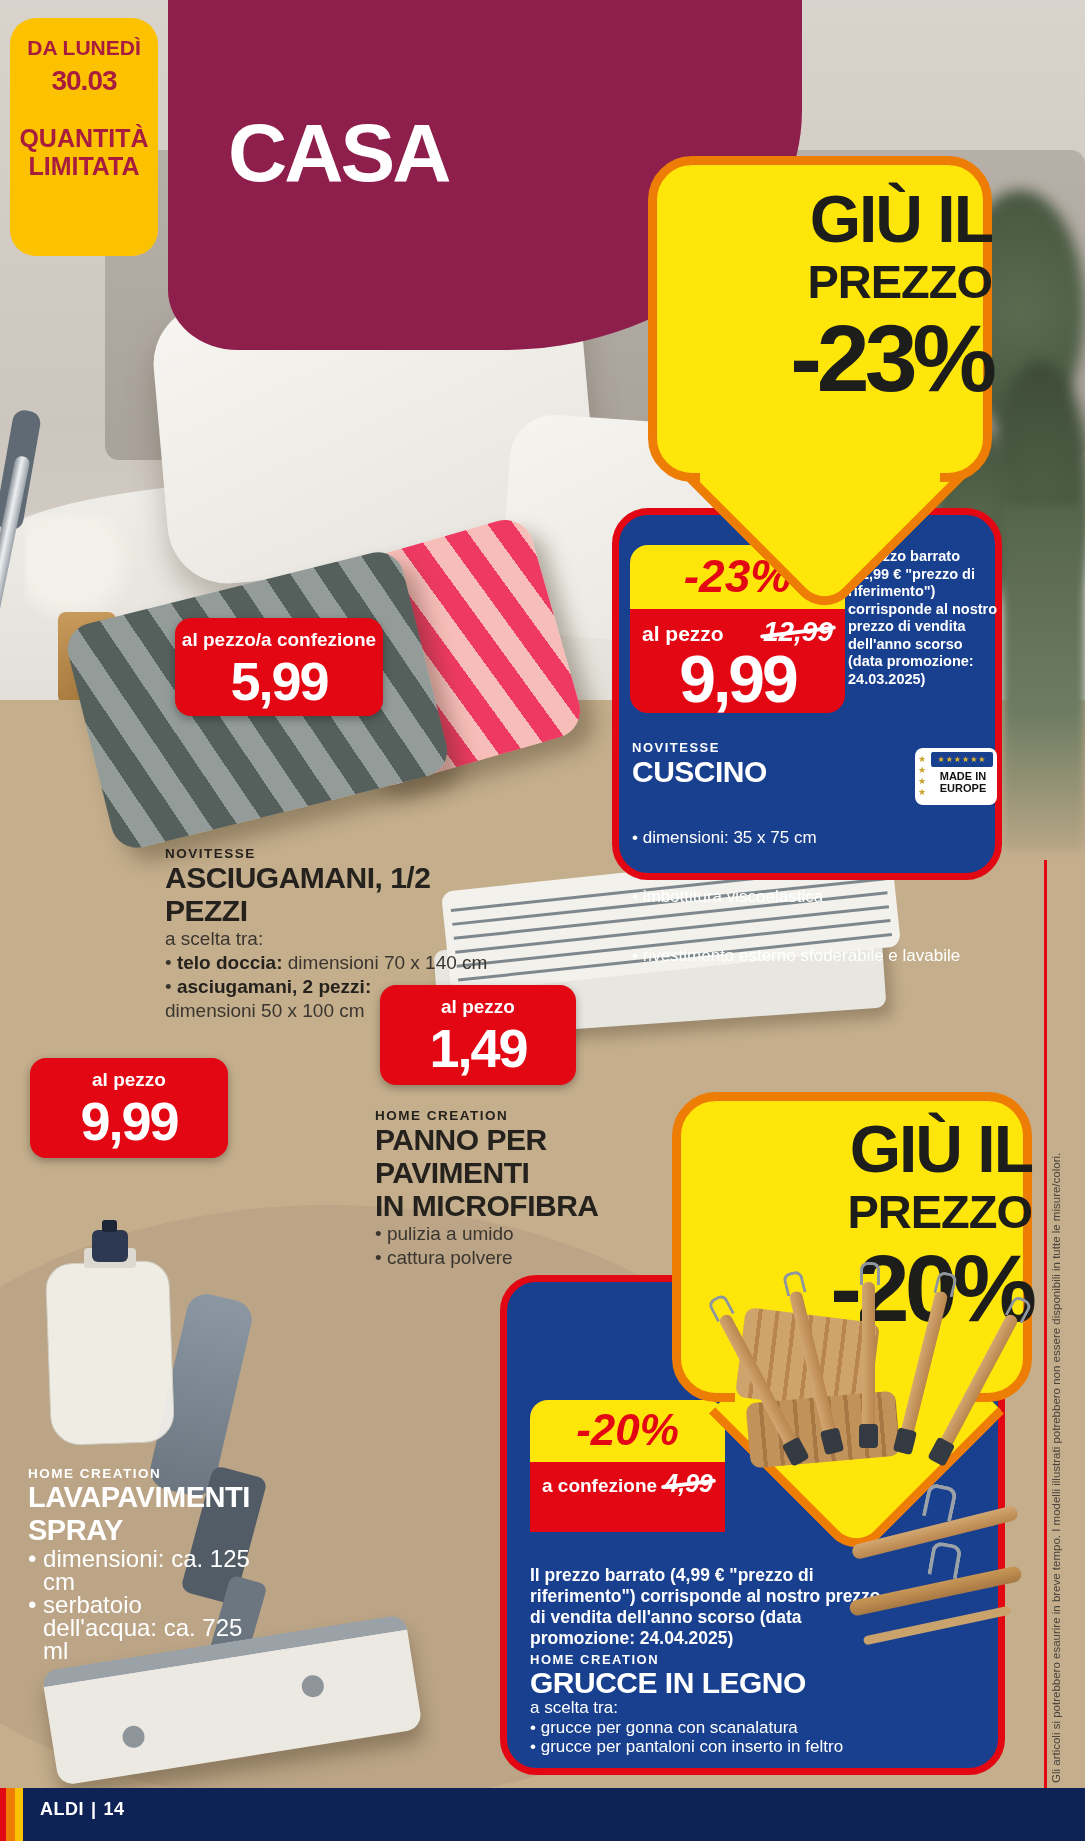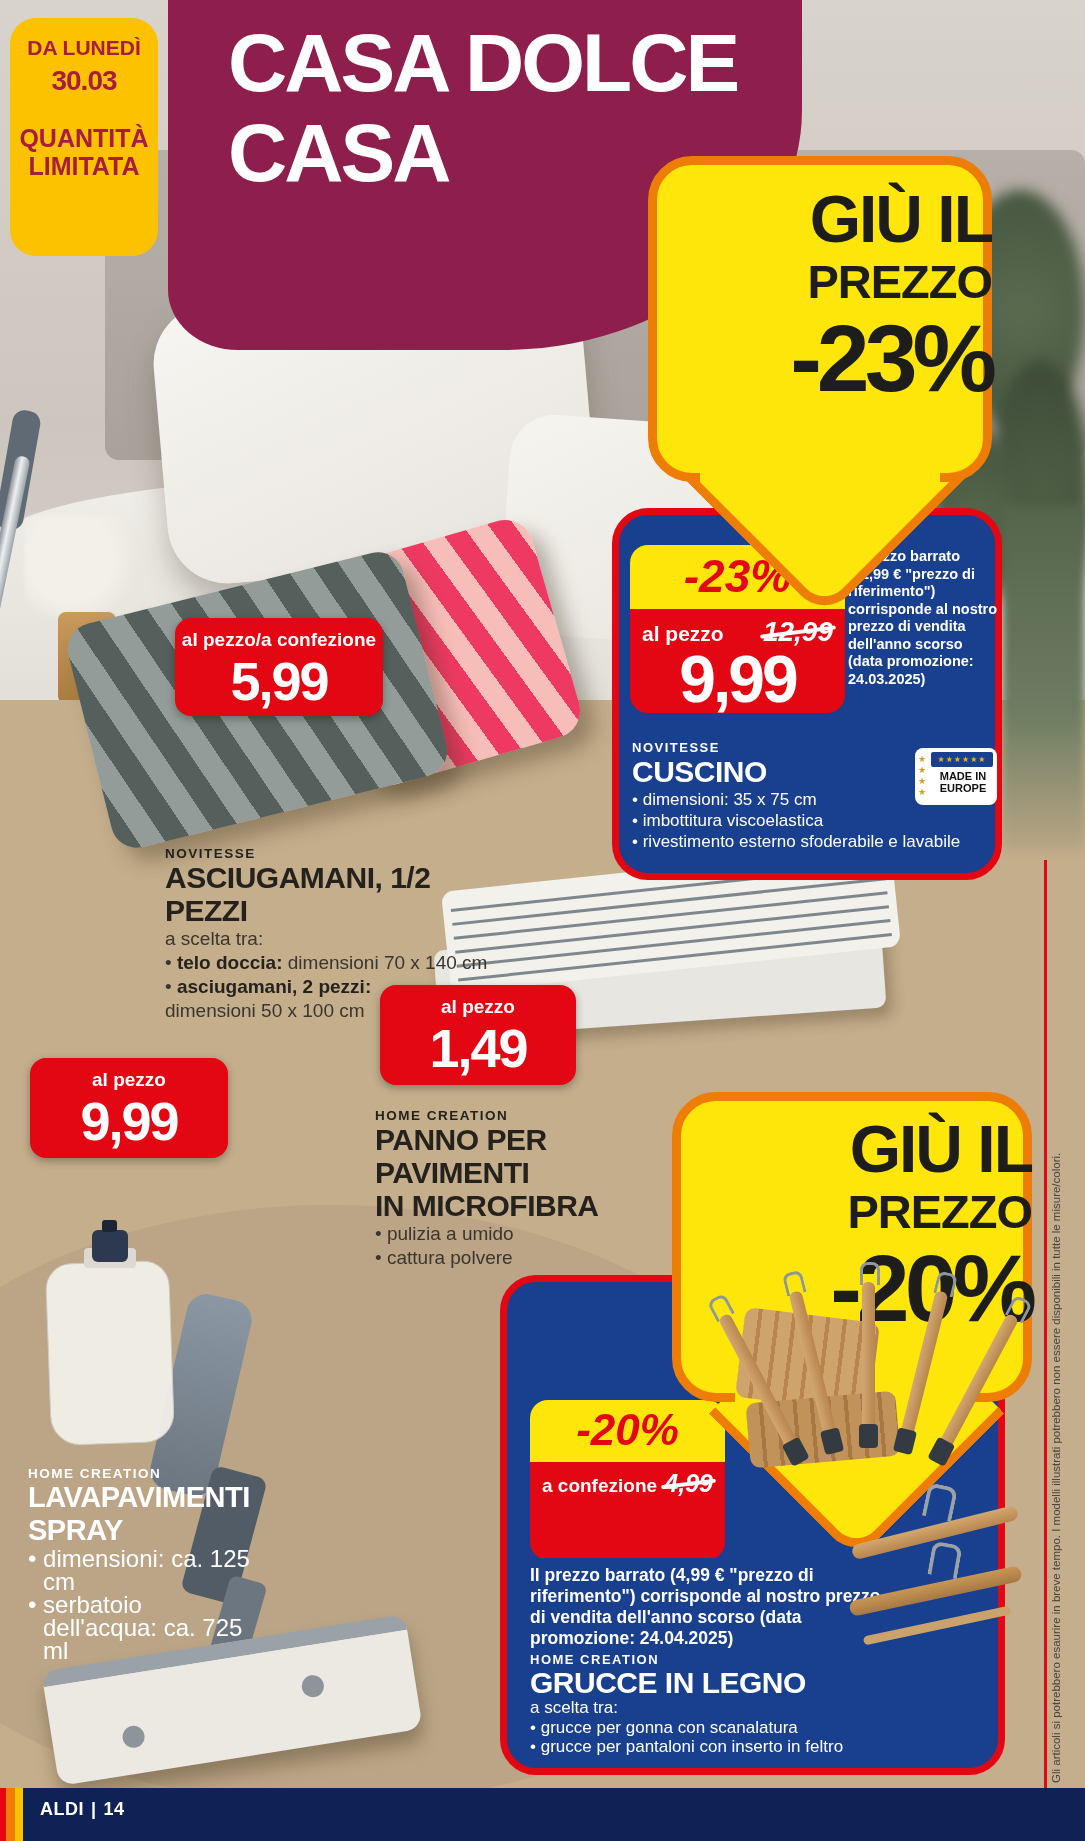--- a/index.html
+++ b/index.html
@@ -128,35 +128,35 @@
   .strike{position:relative;font-style:italic;font-weight:900;}
   .strike i{position:absolute;left:-3px;right:-3px;top:45%;height:4px;background:#fff;transform:rotate(-7deg);border-radius:2px;}
   .pcard .bigprice{font-weight:900;letter-spacing:-3px;}
   #card1{left:11px;top:30px;width:215px;height:168px;}
   #card1 .ytop{height:64px;font-size:46px;line-height:62px;}
   #card1 .rbot{height:104px;}
   #card1 .strike{font-size:28px;}
   #card1 .bigprice{font-size:66px;line-height:62px;}
   #card2{left:23px;top:118px;width:195px;height:160px;}
   #card2 .ytop{height:62px;font-size:44px;line-height:60px;}
-  #card2 .rbot{height:96px;}
+  #card2 .rbot{height:70px;}
   #card2 .unit{font-size:19px;}
   #card2 .strike{font-size:25px;}
   #card2 .bigprice{font-size:58px;line-height:56px;}
   .legal{position:absolute;color:#fff;font-weight:800;}
   #legal1{left:229px;top:33px;width:150px;font-size:14.5px;line-height:17.5px;}
   #legal2{left:23px;top:283px;width:355px;font-size:17.5px;line-height:21px;}
   .wblock .brand{font-size:13px;font-weight:800;letter-spacing:1.5px;color:#fff;}
   .wblock .pname{font-size:30px;font-weight:900;letter-spacing:-0.5px;color:#fff;}
   .wblock .choice{font-size:17px;color:#fff;}
   .wblock .bullet{font-size:17px;line-height:20.5px;color:#fff;padding-left:13px;text-indent:-13px;}
   .wblock .bullet::before{content:"• ";}
   #pinfo1{position:absolute;left:13px;top:225px;width:350px;}
   #pinfo1 .pname{line-height:34px;}
-  #pinfo1 .bullet{line-height:21px;}
+  #pinfo1 .bullet{line-height:21px;margin-top:38px;}
   #pinfo2{position:absolute;left:23px;top:370px;width:440px;}
   #pinfo2 .pname{line-height:31px;}
   #pinfo2 .bullet{line-height:19px;}
 
   
   #made{position:absolute;left:296px;top:233px;width:82px;height:57px;background:#fff;border-radius:8px;padding:4px;box-sizing:border-box;}
   #made .col{position:absolute;left:3px;top:6px;width:12px;font-size:9px;line-height:11px;color:#c9a227;word-break:break-all;}
   #made .band{position:absolute;left:16px;top:4px;right:4px;height:15px;background:#19408f;color:#e3b42c;
       font-size:8px;line-height:15px;text-align:center;letter-spacing:1px;border-radius:2px;}
   #made .mtext{position:absolute;left:16px;top:22px;right:2px;font-size:11px;line-height:12px;font-weight:900;color:#111;text-align:center;}
@@ -208,21 +208,20 @@
   <div class="abs plant" id="plant2"></div>
   <div class="abs plant" id="plant3"></div>
   <div class="abs" id="flowers"></div>
   <div class="abs" id="vase"></div>
 
   <div class="abs" id="ground"></div>
   <div class="abs" id="ground-circle"></div>
   <div class="abs" id="plant-strip"></div>
 
   <div class="abs" id="header-blob"></div>
-  <div class="hdr-title" id="hdr-t1">CASA DOLCE</div>
   <div class="hdr-title" id="hdr-t2">CASA</div>
 
   <div class="abs" id="promo-badge">
     <div class="pfx">DA LUNEDÌ</div>
     <div class="date">30.03</div>
     <div class="gap"></div>
     <div class="qty">QUANTITÀ</div>
     <div class="qty">LIMITATA</div>
   </div>
 

